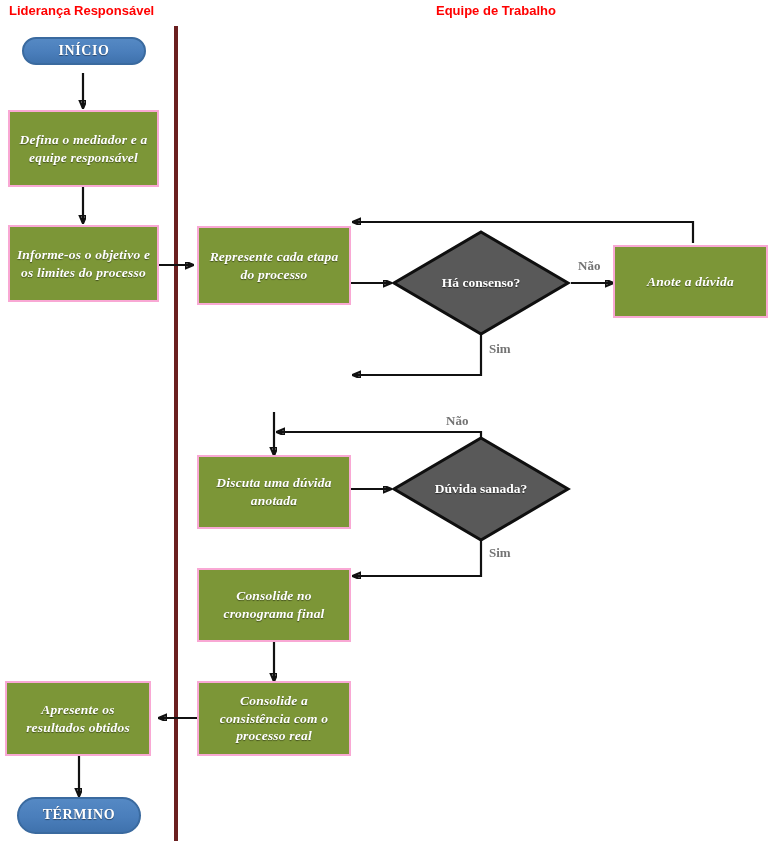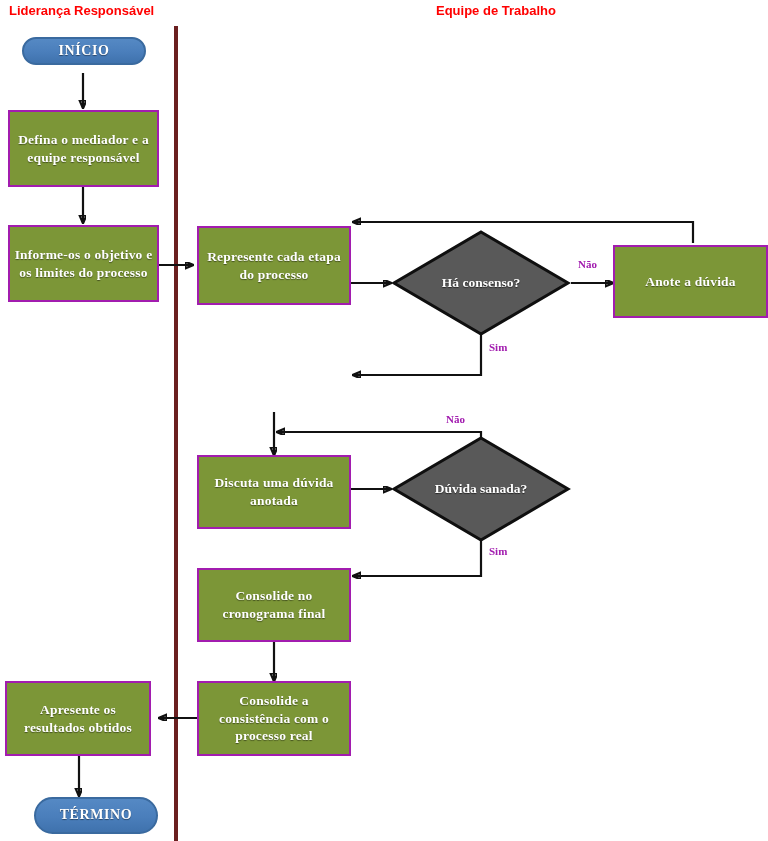--- a/index.html
+++ b/index.html
@@ -31,21 +31,22 @@
     font-family:"Liberation Serif",serif;
     font-weight:bold;
     font-size:13.5px;
     line-height:1.32;
     letter-spacing:.2px;
     text-shadow:0 1px 1px rgba(0,0,0,.45);
     padding:2px 4px;
   }
   .node.process{
     background:#7c9637;
-    border:2px solid #a21caf;
+    border:2px solid #f9a8d4;
+    font-style:italic;
   }
   .node.terminator{
     background:#4a7ebb;
     border:2px solid #3a6a9f;
     border-radius:26px;
     background-image:linear-gradient(180deg,#5589c4 0%,#4a7ebb 55%,#3f72ad 100%);
     font-size:14px;
     letter-spacing:.6px;
   }
   .decision{
@@ -66,24 +67,24 @@
     font-family:"Liberation Serif",serif;
     font-weight:bold;
     font-size:13.5px;
     line-height:1.32;
     text-shadow:0 1px 1px rgba(0,0,0,.55);
     pointer-events:none;
   }
 
   .edge-label{
     position:absolute;
-    color:#a21caf;
+    color:#737373;
     font-family:"Liberation Serif",serif;
     font-weight:bold;
-    font-size:11px;
+    font-size:13px;
     white-space:nowrap;
     text-shadow:0 1px 0 rgba(255,255,255,.6);
   }
 
   svg.wires{
     position:absolute;
     left:0;top:0;
     width:768px;height:841px;
     pointer-events:none;
   }
@@ -165,21 +166,21 @@
     </svg>
     <div class="dlabel">Dúvida sanada?</div>
   </div>
 
   <div class="node process" style="left:197px;top:568px;width:154px;height:74px;">Consolide  no cronograma   final</div>
 
   <div class="node process" style="left:197px;top:681px;width:154px;height:75px;">Consolide a consistência com o processo real</div>
 
   <div class="node process" style="left:5px;top:681px;width:146px;height:75px;">Apresente os resultados obtidos</div>
 
-  <div class="node terminator" style="left:34px;top:797px;width:124px;height:37px;">TÉRMINO</div>
+  <div class="node terminator" style="left:17px;top:797px;width:124px;height:37px;">TÉRMINO</div>
 
   <div class="edge-label" style="left:578px;top:258px;">Não</div>
 
   <div class="edge-label" style="left:489px;top:341px;">Sim</div>
 
   <div class="edge-label" style="left:446px;top:413px;">Não</div>
 
   <div class="edge-label" style="left:489px;top:545px;">Sim</div>
 
 </div>

